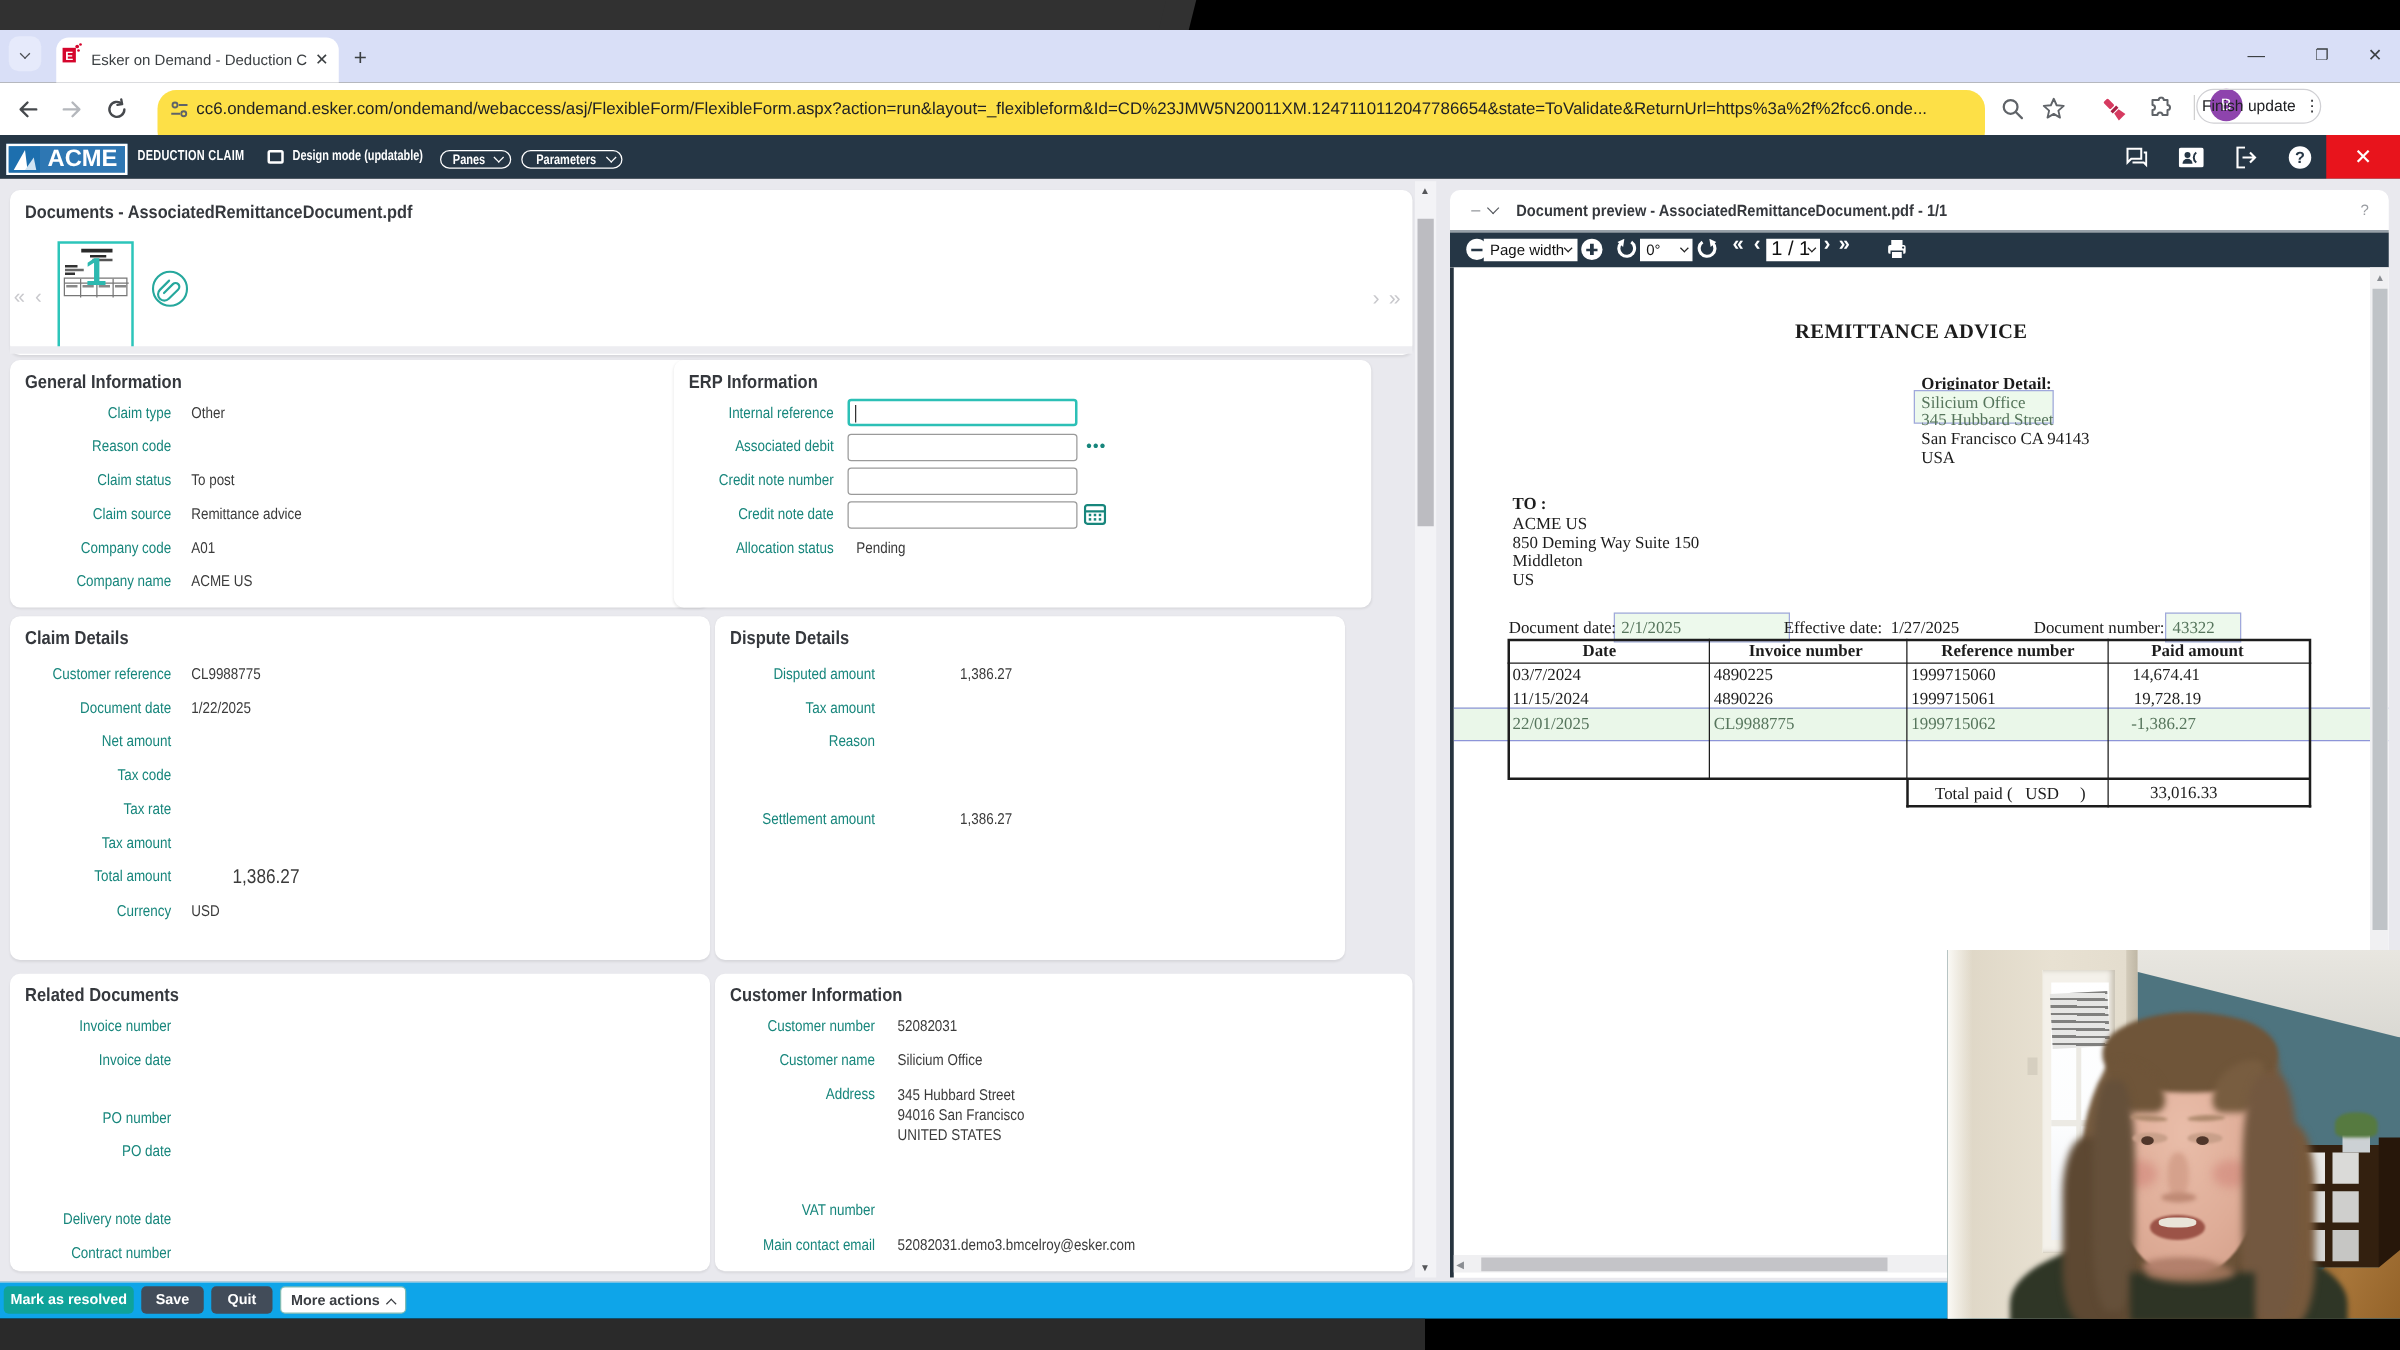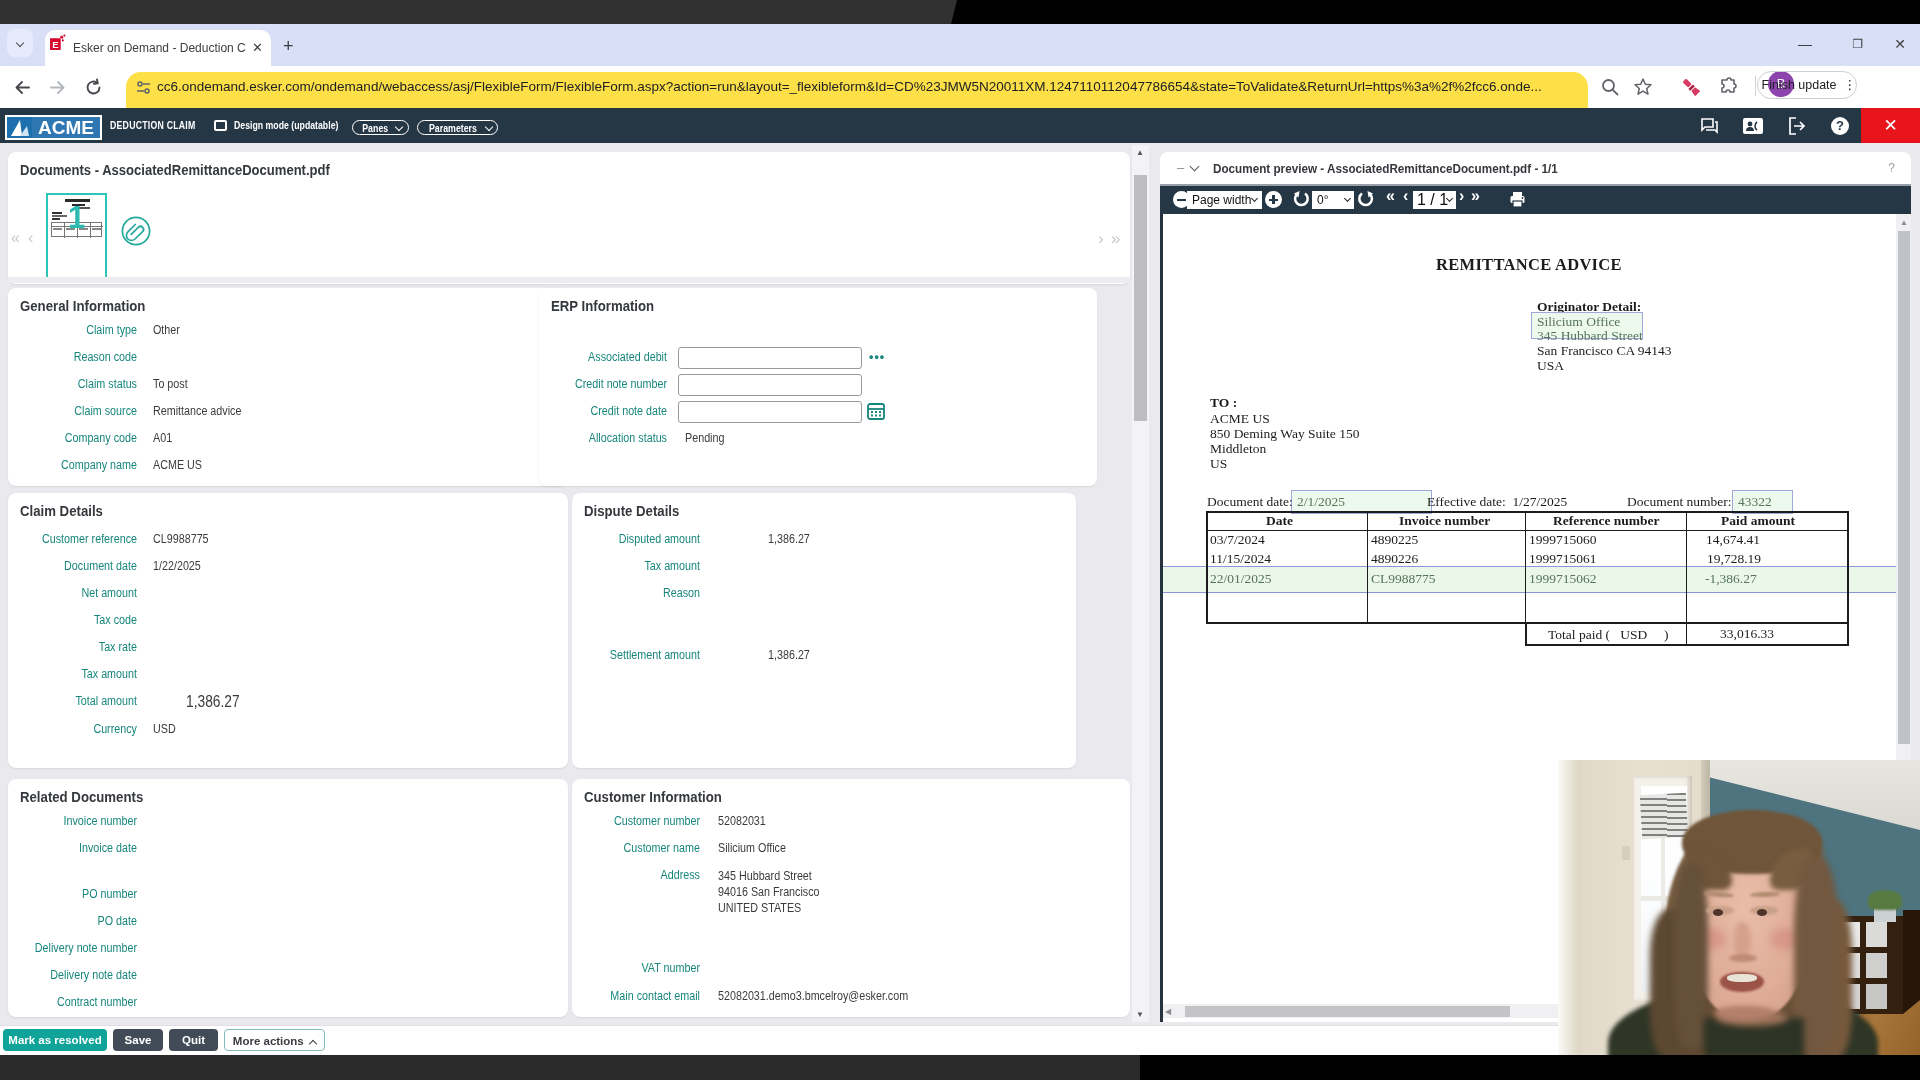--- a/index.html
+++ b/index.html
@@ -60,21 +60,21 @@
 .rptitle { position:absolute; left:53px; top:9px; font-size:13px; font-weight:bold; color:#35383d; transform:scaleX(0.90); transform-origin:0 50%; white-space:nowrap; }
 .rptool { position:absolute; top:34px; left:0; width:751px; height:28px; background:#253645; }
 .pdfarea { position:absolute; top:62px; left:0; width:751px; height:808px; background:#fff; border-left:3px solid #26333f; overflow:hidden; font-family:"Liberation Serif", serif; }
 .ptxt { position:absolute; color:#1c1c1c; font-size:13.5px; white-space:nowrap; }
 .pbold { font-weight:bold; }
 .greenbox { position:absolute; background:#edf9ec; border:1px solid #a0a8dc; }
 .vscroll2 { position:absolute; left:736px; top:62px; width:15px; height:808px; background:#f0f0f2; }
 .hscroll2 { position:absolute; left:3px; top:852px; width:733px; height:14px; background:#f0f0f2; }
 
 
-.btnbar { position:absolute; top:1025px; left:0; width:1684px; height:30px; background:#ffffff; border-top:1px solid #e0e0e4; }
+.btnbar { position:absolute; top:1025px; left:0; width:1684px; height:30px; background:#0ea5e9; border-top:1px solid #e0e0e4; }
 .btn { position:absolute; top:3px; height:22px; border-radius:4px; color:#fff; font-weight:bold; font-size:11.5px; text-align:center; line-height:22px; }
 .bottomstrip { position:absolute; top:1055px; left:0; width:1920px; height:25px; background:#000; }
 .bottomstrip .grey { position:absolute; left:0; top:0; width:1140px; height:25px; background:#2a2a2a; }
 
 
 .webcam { position:absolute; left:1558px; top:760px; width:362px; height:295px; overflow:hidden; background:#47707c; }
 .chevd { display:inline-block; width:6px; height:6px; border-right:1.7px solid #fff; border-bottom:1.7px solid #fff; transform:rotate(45deg); vertical-align:2px; }
 .chevdark { display:inline-block; width:6px; height:6px; border-right:1.7px solid #4a4d52; border-bottom:1.7px solid #4a4d52; transform:rotate(45deg); }
 </style>
 </head>
@@ -246,20 +246,25 @@
           <span class="val">A01</span>
         </div>
       <div class="row" style="top:164px; width:100%;">
           <span class="lbl">Company name</span>
           <span class="val">ACME US</span>
         </div>
     </div>
 
     <div class="card" style="left:539px; top:145px; width:558px; height:198px;">
       <div class="cardtitle">ERP Information</div>
+      <div class="row" style="top:29px; width:100%;">
+          <span class="lbl" style="width:128px;">Internal reference</span>
+        <span class="inp inpfocus" style="top:2px;"></span>
+        <div style="position:absolute; left:145px; top:7px; width:1px; height:14px; background:#333;"></div>
+      </div>
       <div class="row" style="top:56px; width:100%;">
           <span class="lbl" style="width:128px;">Associated debit</span>
           <span class="inp"></span>
         <span style="position:absolute; left:330px; top:0; color:#17867c; font-weight:bold; letter-spacing:1px;">•••</span>
         </div>
       <div class="row" style="top:83px; width:100%;">
           <span class="lbl" style="width:128px;">Credit note number</span>
           <span class="inp"></span>
         </div>
       <div class="row" style="top:110px; width:100%;">
@@ -338,23 +343,20 @@
           <span class="lbl">Invoice number</span>
         </div>
       <div class="row" style="top:56px; width:100%;">
           <span class="lbl">Invoice date</span>
         </div>
       <div class="row" style="top:102px; width:100%;">
           <span class="lbl">PO number</span>
         </div>
       <div class="row" style="top:129px; width:100%;">
           <span class="lbl">PO date</span>
-        </div>
-      <div class="row" style="top:156px; width:100%;">
-          <span class="lbl">Delivery note number</span>
         </div>
       <div class="row" style="top:183px; width:100%;">
           <span class="lbl">Delivery note date</span>
         </div>
       <div class="row" style="top:210px; width:100%;">
           <span class="lbl">Contract number</span>
         </div>
     </div>
 
     <div class="card" style="left:572px; top:636px; width:558px; height:238px;">

